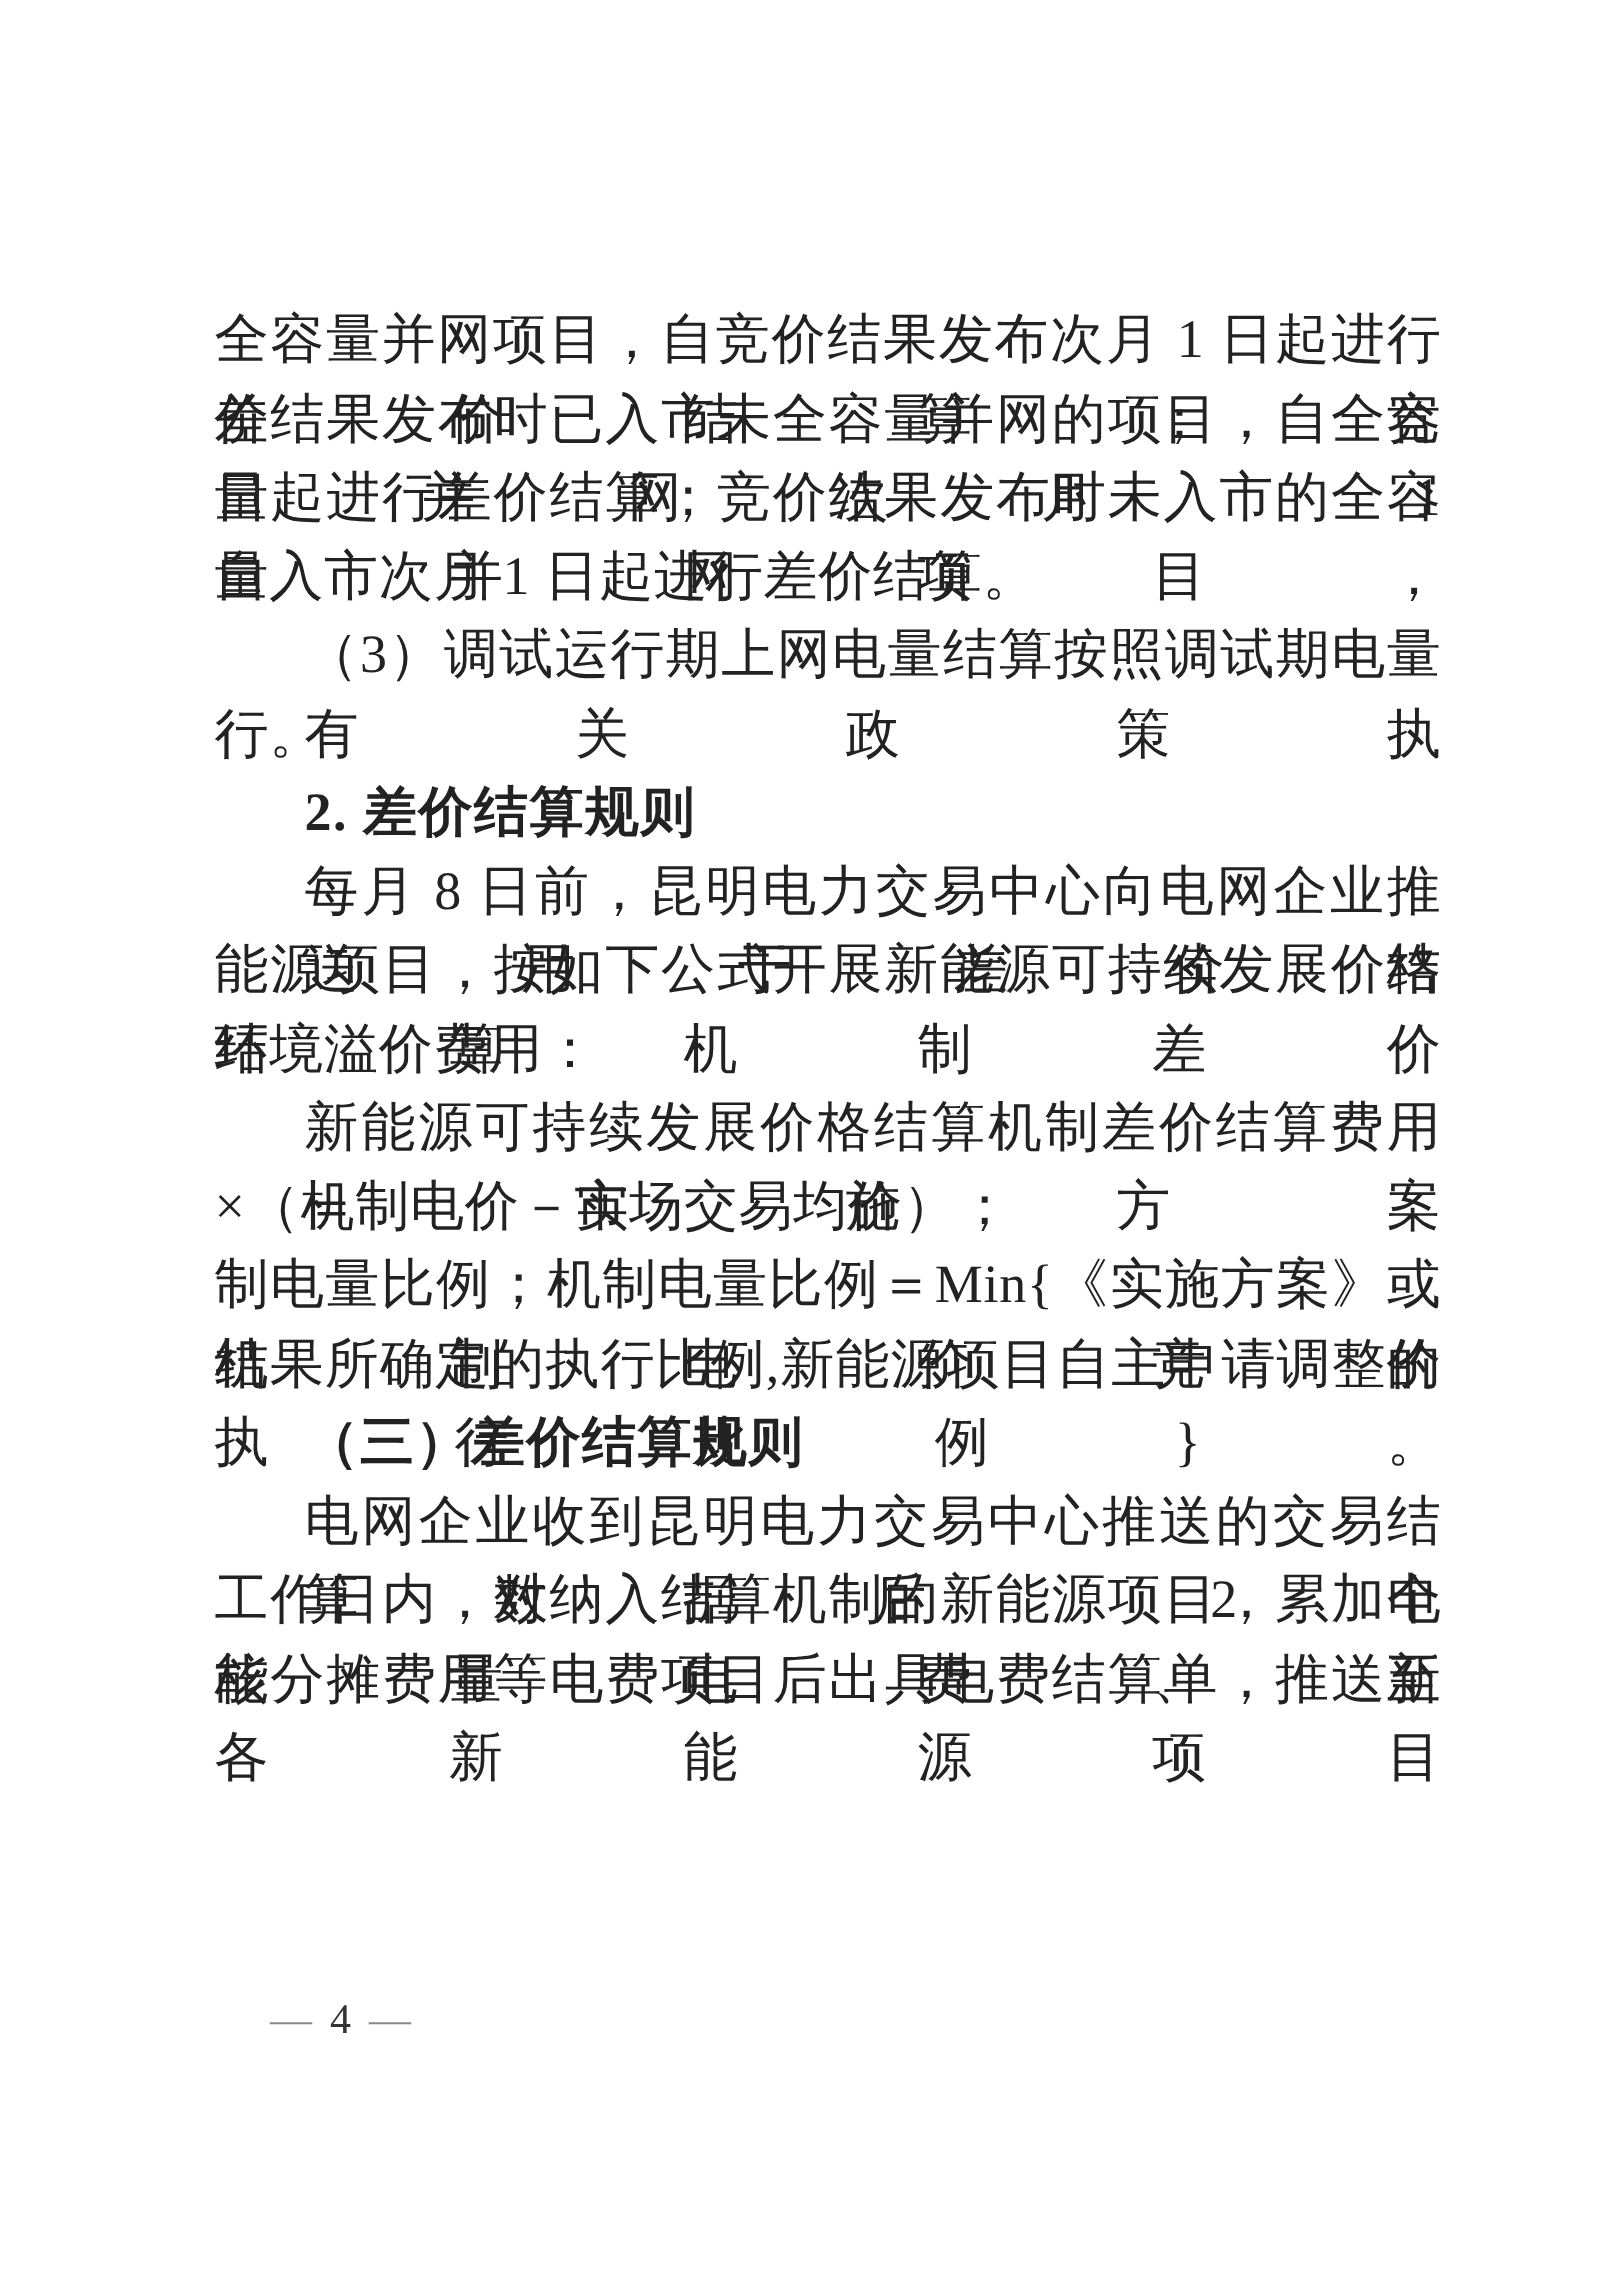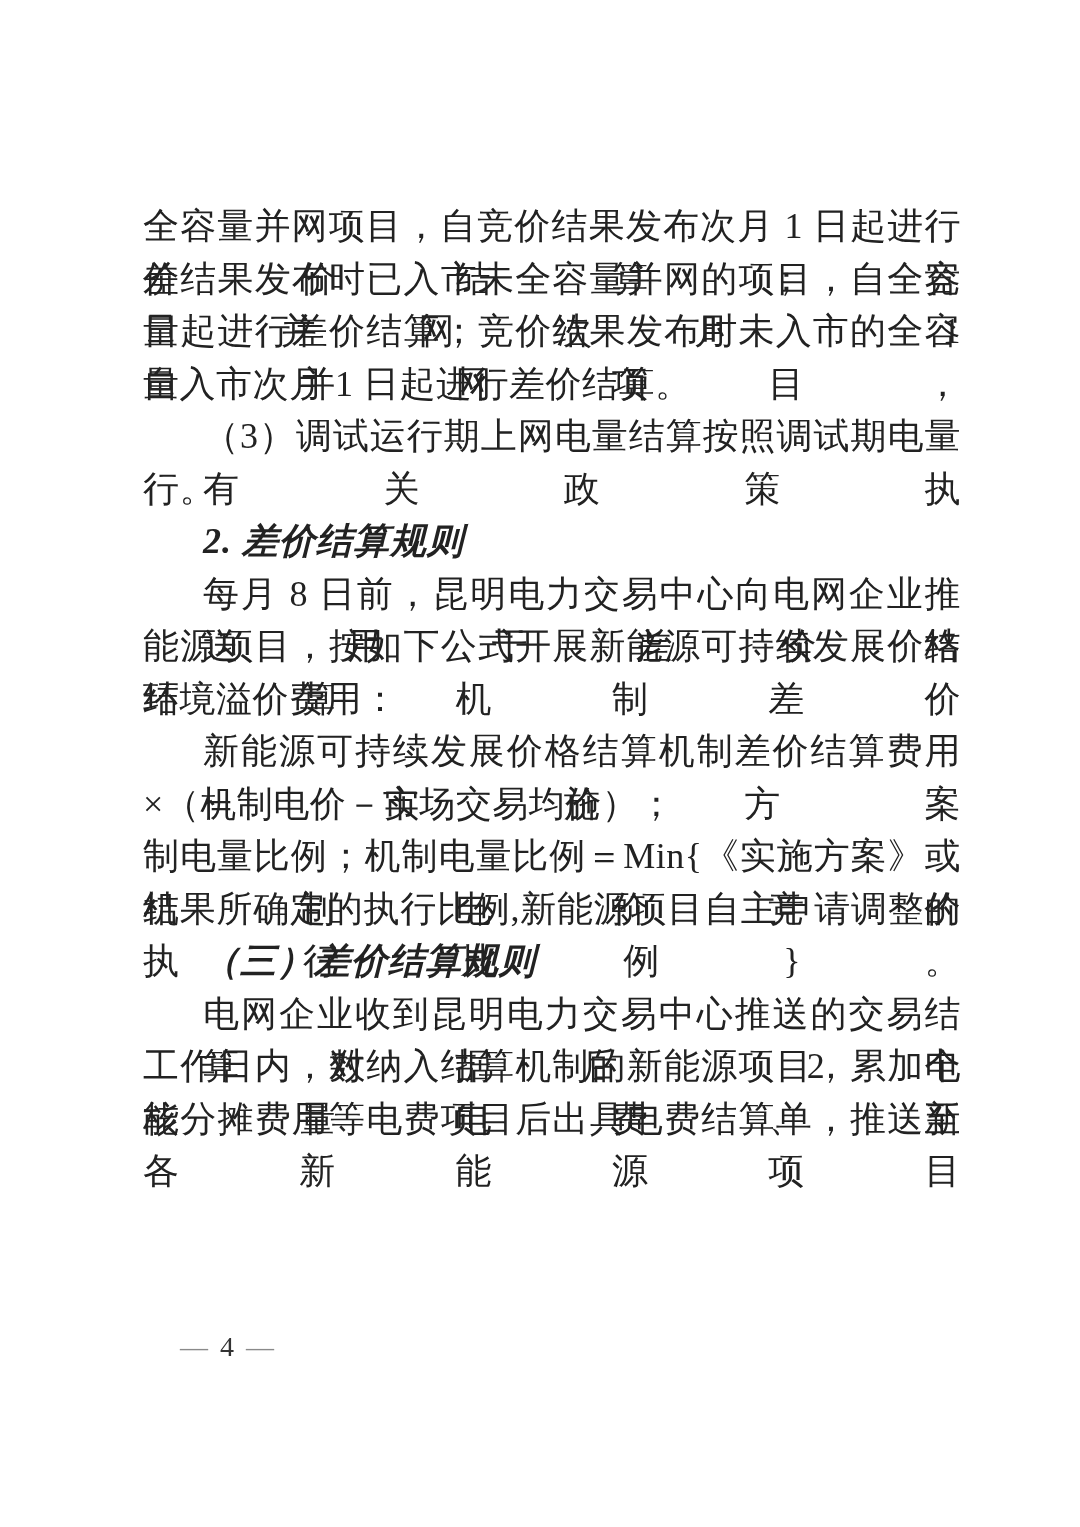--- a/index.html
+++ b/index.html
@@ -42,21 +42,20 @@
   .line.indent {
     padding-left: 60px;
   }
   .line.indent.fill {
     padding-left: 60px;
     box-sizing: border-box;
   }
   .line.heading {
     font-weight: 700;
     letter-spacing: 1px;
-    font-style: italic;
   }
   .footer {
     position: absolute;
     left: 170px;
     top: 1331px;
     font-size: 28px;
     line-height: 32px;
     color: #333333;
     letter-spacing: 2px;
   }

